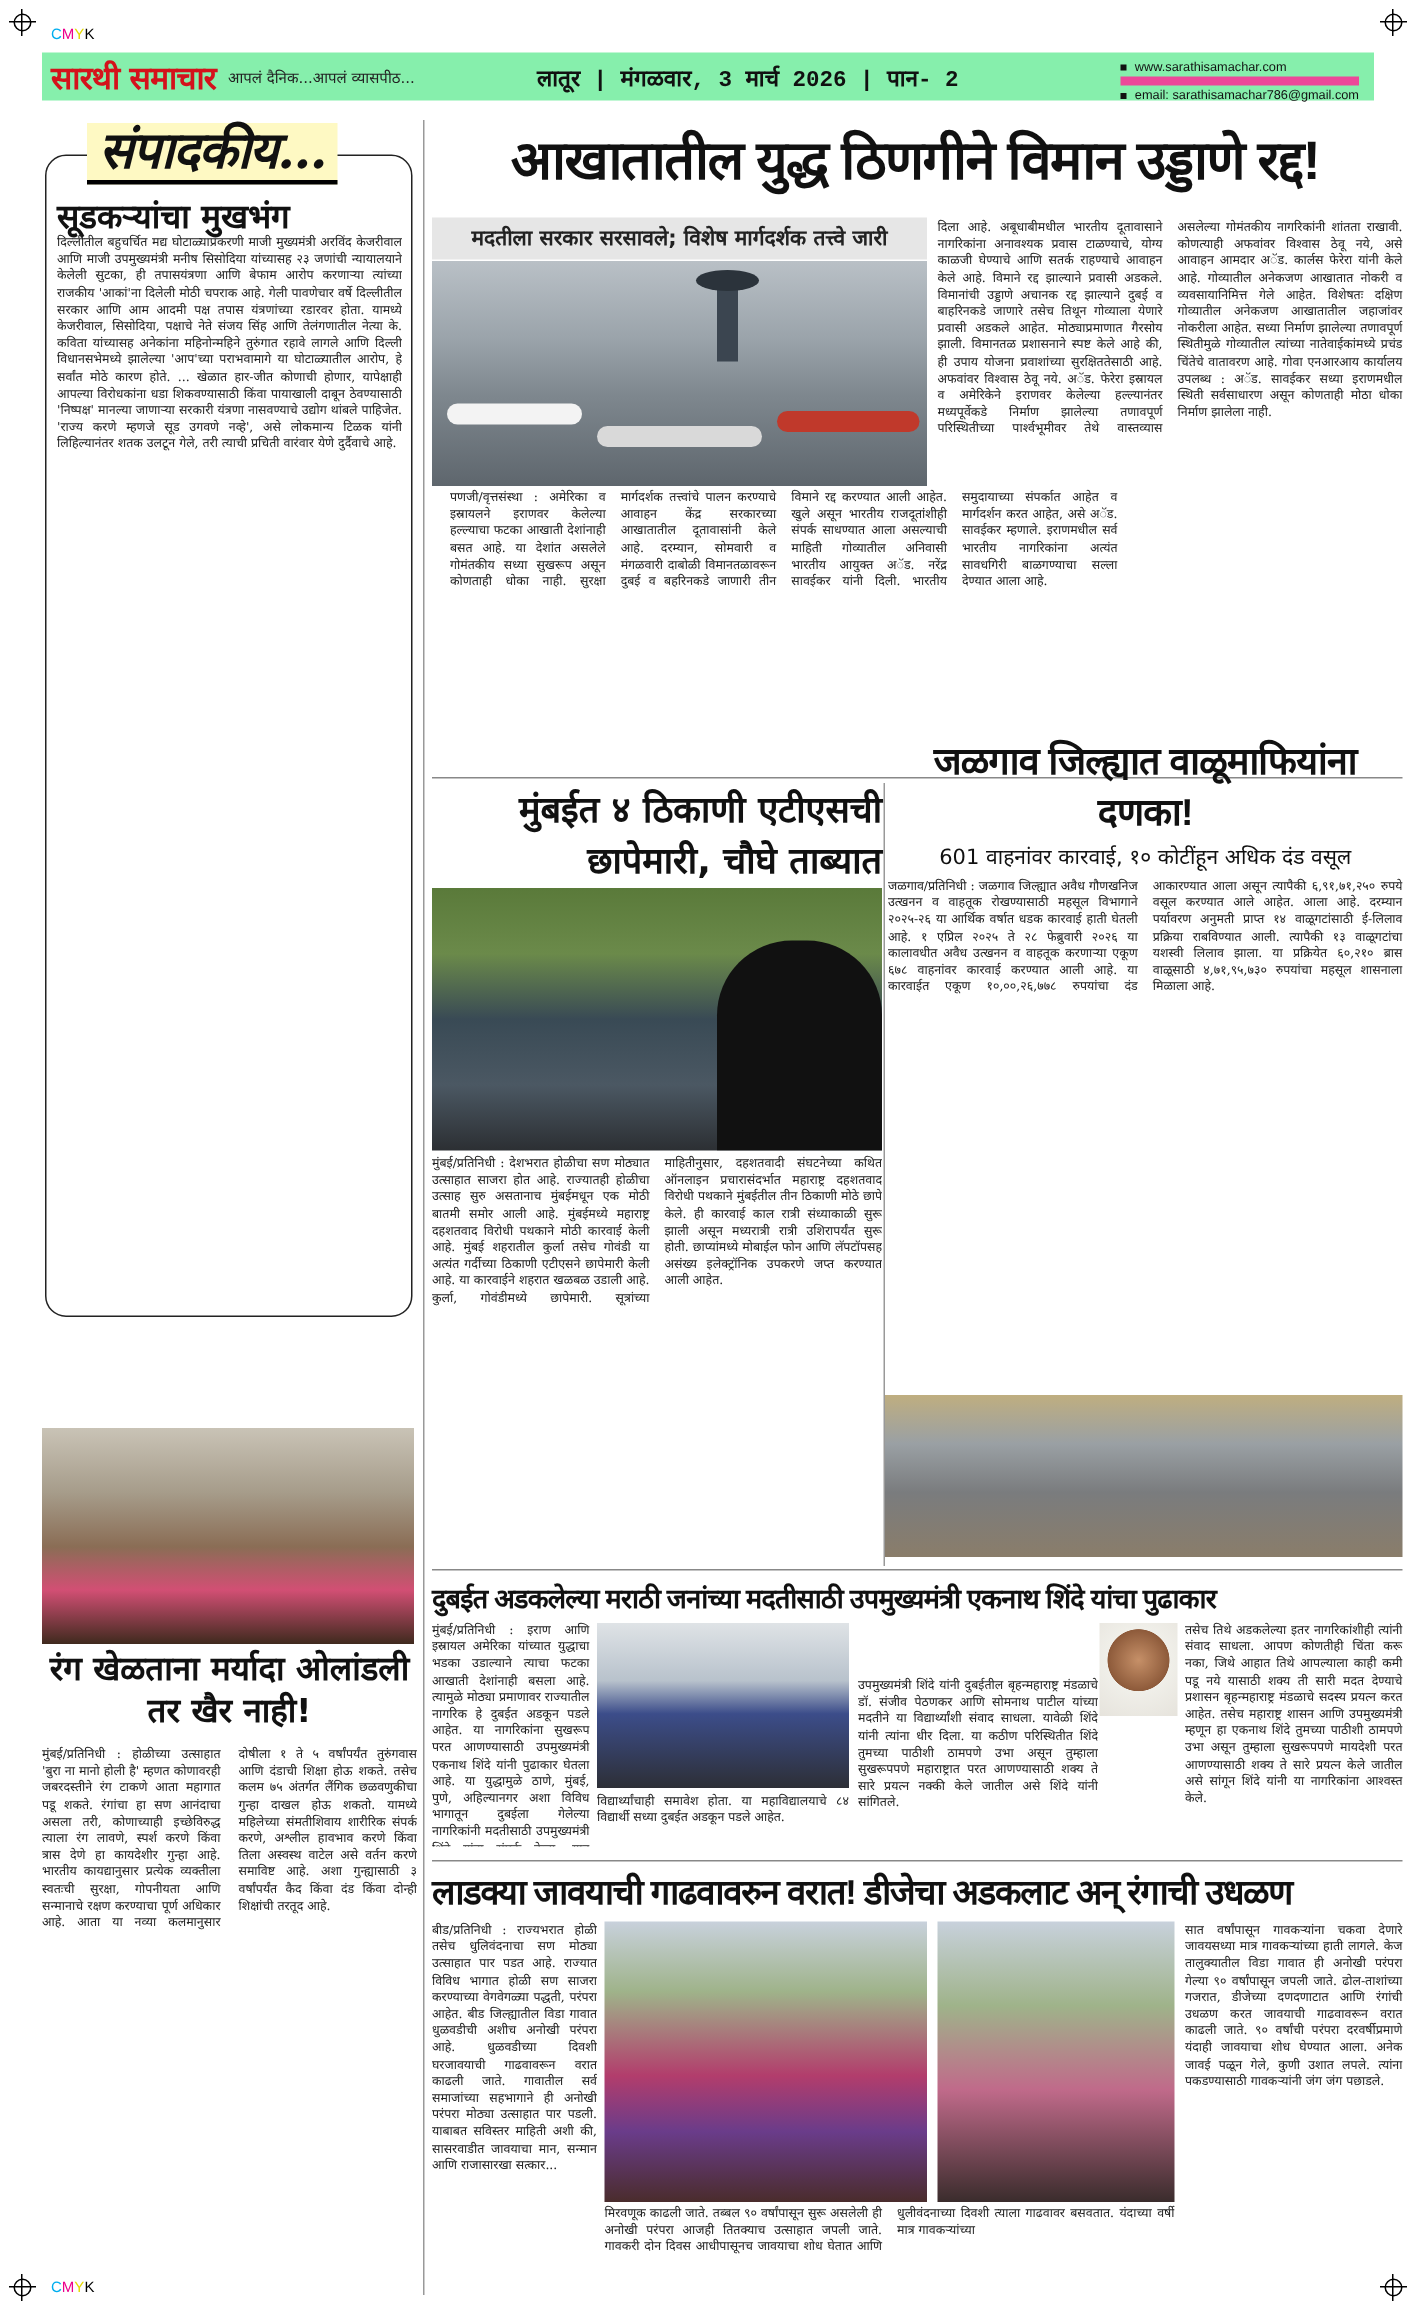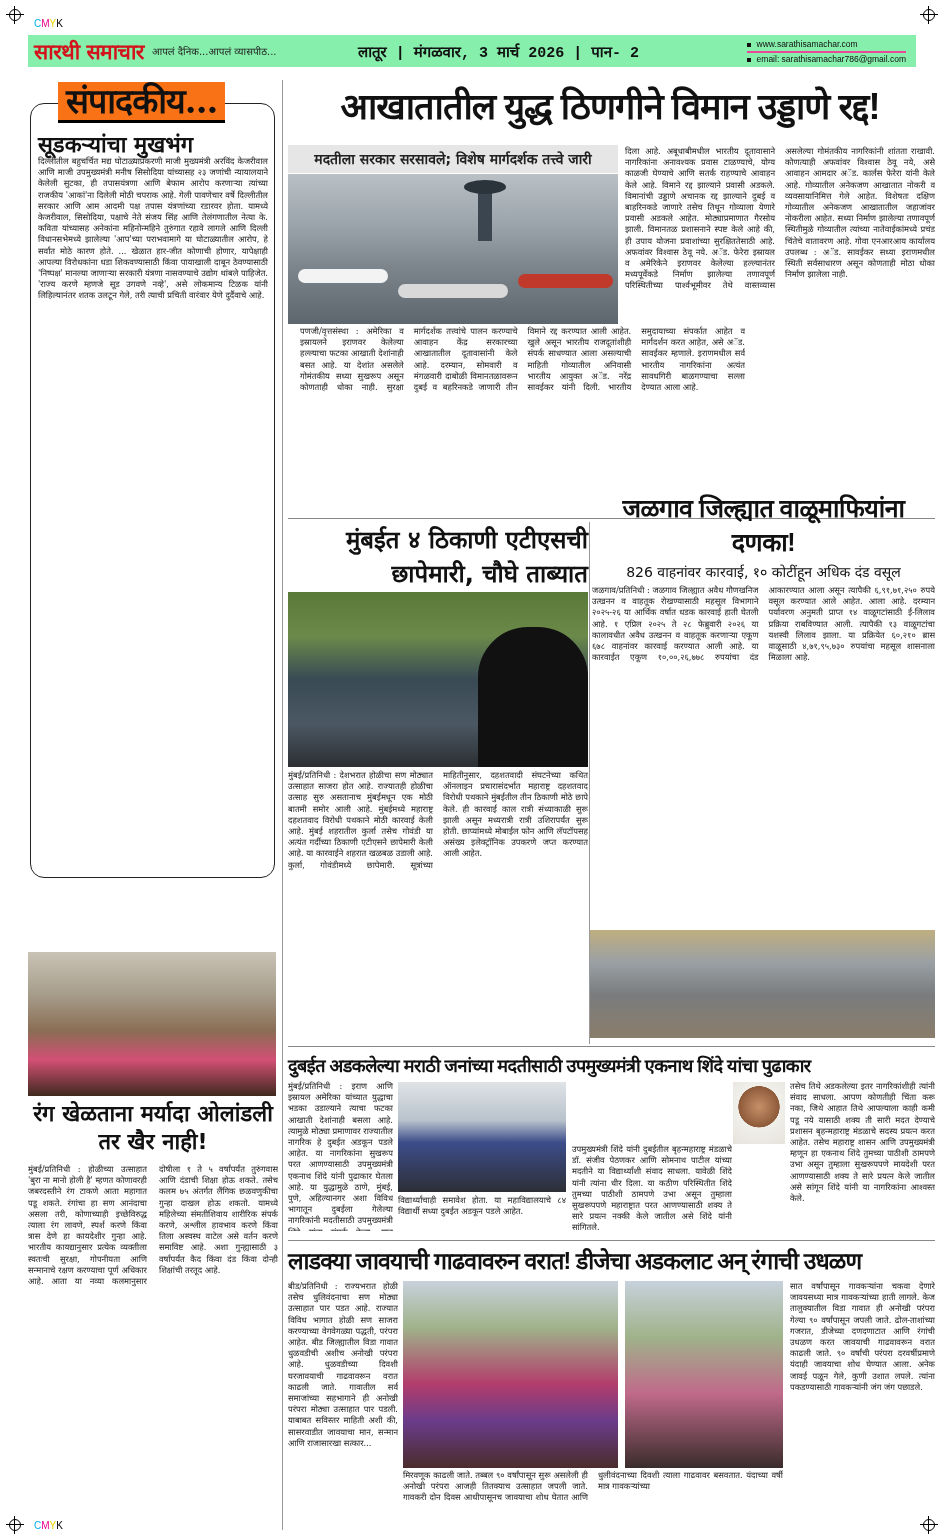--- a/index.html
+++ b/index.html
@@ -8,24 +8,24 @@
 .reg:before{content:"";position:absolute;left:8px;top:0;width:1px;height:18px;background:#000}
 .reg:after{content:"";position:absolute;left:0;top:8px;width:18px;height:1px;background:#000}
 .reg span{position:absolute;left:3px;top:3px;width:12px;height:12px;border:1px solid #000;border-radius:50%}
 .cmyk{position:absolute;font-size:10px;font-family:"Liberation Sans",sans-serif;letter-spacing:0}
 .cmyk .c{color:#00aeef}.cmyk .m{color:#ec008c}.cmyk .y{color:#e6d800}.cmyk .k{color:#000}
 .masthead{position:absolute;left:28px;top:35px;width:888px;height:32px;background:#86efac;display:flex;align-items:center}
 .brand{font-family:"DejaVu Sans",sans-serif;font-weight:bold;font-size:21px;color:#d4121b;padding-left:6px;letter-spacing:-0.5px}
 .tagline{font-size:10px;margin-left:8px;color:#222}
 .dateline{position:absolute;left:330px;font-size:15px;font-weight:bold;color:#111;font-family:Liberation Mono, monospace}
 .contact{position:absolute;right:10px;top:3px;font-size:8.5px;font-family:"Liberation Sans",sans-serif;line-height:13px}
-.contact div:first-child{border-bottom:2px solid #ec4899}
+.contact div:first-child{border-bottom:6px solid #ec4899}
 .contact .dot{display:inline-block;width:4px;height:4px;background:#111;margin-right:6px;vertical-align:middle}
 .edit-box{position:absolute;left:30px;top:103px;width:245px;height:775px;border:1.5px solid #222;border-radius:14px}
-.edit-title{position:absolute;left:58px;top:82px;background:#f97316;padding:0 8px;font-family:"DejaVu Serif",serif;font-size:34px;font-weight:bold;letter-spacing:-1px;border-bottom:3px solid #000;line-height:38px}
+.edit-title{position:absolute;left:58px;top:82px;background:#fef9c3;padding:0 8px;font-family:"DejaVu Serif",serif;font-style:italic;font-size:34px;font-weight:bold;letter-spacing:-1px;border-bottom:3px solid #000;line-height:38px}
 .edit-head{position:absolute;left:38px;top:128px;font-size:22px;font-weight:bold}
 .coltext{font-family:"DejaVu Serif",serif;font-size:8.3px;line-height:11.2px;text-align:justify;color:#222}
 .edit-body{position:absolute;left:38px;top:156px;width:230px;height:715px;overflow:hidden}
 .photo{position:absolute;overflow:hidden}
 .holi-photo{left:28px;top:952px;width:248px;height:144px;background:linear-gradient(180deg,#c9c3b6 0%,#a69c8a 30%,#8a6d55 55%,#d24f74 75%,#3f2a1e 100%)}
 .rang-head{position:absolute;left:28px;top:1100px;width:250px;text-align:center;font-size:22px;font-weight:bold;line-height:28px}
 .rang-body{position:absolute;left:28px;top:1164px;width:250px;height:370px;column-count:2;column-gap:12px;overflow:hidden}
 .vdiv{position:absolute;width:1px;background:#999}
 .main-head{position:absolute;left:285px;top:82px;width:650px;font-size:36px;font-weight:bold;letter-spacing:-1px;font-family:"Liberation Sans",sans-serif;line-height:50px;text-align:center}
 .subband{position:absolute;left:288px;top:145px;width:330px;height:28px;background:#e6e6e6;font-size:14px;text-align:center;line-height:28px;font-weight:bold;color:#222}
@@ -40,21 +40,21 @@
 .ats-photo{left:288px;top:592px;width:300px;height:175px;background:linear-gradient(180deg,#5a7a3a 0%,#6b8a4a 25%,#394a55 50%,#4b5863 75%,#2c2f33 100%)}
 .ats-body{position:absolute;left:288px;top:770px;width:300px;height:275px;column-count:2;column-gap:10px;overflow:hidden}
 .jal-head{position:absolute;left:592px;top:491px;width:343px;text-align:center;font-size:25px;font-weight:bold;font-family:"Liberation Sans",sans-serif;line-height:34px;letter-spacing:-0.5px}
 .jal-sub{position:absolute;left:592px;top:562px;width:343px;text-align:center;font-size:14px;line-height:20px}
 .jal-body{position:absolute;left:592px;top:585px;width:343px;height:345px;column-count:2;column-gap:10px;overflow:hidden}
 .jal-photo{left:590px;top:930px;width:345px;height:108px;background:linear-gradient(180deg,#bfae80 0%,#9aa0a4 30%,#7a7c7e 60%,#8a7d6a 100%)}
 .dub-head{position:absolute;left:288px;top:1050px;width:645px;font-size:18px;font-weight:bold;font-family:"Liberation Sans",sans-serif;line-height:32px;letter-spacing:-0.5px}
 .dub-col1{position:absolute;left:288px;top:1081px;width:105px;height:150px;overflow:hidden}
 .dub-photo{left:398px;top:1082px;width:168px;height:110px;background:linear-gradient(180deg,#dfe3e6 0%,#b8c2cc 35%,#3c4d8a 55%,#2d2f36 100%)}
 .dub-cap{position:absolute;left:398px;top:1195px;width:168px;height:36px;overflow:hidden}
-.dub-col3{position:absolute;left:572px;top:1144px;width:160px;height:150px;overflow:hidden}
+.dub-col3{position:absolute;left:572px;top:1118px;width:160px;height:150px;overflow:hidden}
 .shinde{left:733px;top:1082px;width:52px;height:62px;background:radial-gradient(circle at 50% 40%,#c69068 0%,#8d5a3a 45%,#f0efe9 46%,#e6e3dc 100%)}
 .dub-col4{position:absolute;left:790px;top:1081px;width:145px;height:150px;overflow:hidden}
 .lad-head{position:absolute;left:288px;top:1243px;width:647px;font-size:23px;font-weight:bold;font-family:"Liberation Sans",sans-serif;line-height:36px;letter-spacing:-0.8px}
 .lad-col1{position:absolute;left:288px;top:1281px;width:110px;height:250px;overflow:hidden}
 .lad-photo{left:403px;top:1281px;width:215px;height:187px;background:linear-gradient(180deg,#c8d1dc 0%,#9fb38a 25%,#b23d6c 55%,#6a3c8a 75%,#4a2c2c 100%)}
 .lad-bot{position:absolute;left:403px;top:1470px;width:380px;height:62px;column-count:2;column-gap:10px;overflow:hidden}
 .lad-photo2{left:625px;top:1281px;width:158px;height:187px;background:linear-gradient(180deg,#c8d1dc 0%,#9fb38a 30%,#c06a8a 60%,#3a2c2c 100%)}
 .lad-col4{position:absolute;left:790px;top:1281px;width:145px;height:250px;overflow:hidden}
 </style>
 </head>
@@ -111,21 +111,21 @@
 
 <div class="ats-head">मुंबईत ४ ठिकाणी एटीएसची छापेमारी, चौघे ताब्यात</div>
 <div class="photo ats-photo">
   <div style="position:absolute;right:0;top:35px;width:110px;height:140px;background:#111;border-radius:50px 50px 0 0"></div>
 </div>
 <div class="ats-body coltext">मुंबई/प्रतिनिधी : देशभरात होळीचा सण मोठ्यात उत्साहात साजरा होत आहे. राज्यातही होळीचा उत्साह सुरु असतानाच मुंबईमधून एक मोठी बातमी समोर आली आहे. मुंबईमध्ये महाराष्ट्र दहशतवाद विरोधी पथकाने मोठी कारवाई केली आहे. मुंबई शहरातील कुर्ला तसेच गोवंडी या अत्यंत गर्दीच्या ठिकाणी एटीएसने छापेमारी केली आहे. या कारवाईने शहरात खळबळ उडाली आहे. कुर्ला, गोवंडीमध्ये छापेमारी. सूत्रांच्या माहितीनुसार, दहशतवादी संघटनेच्या कथित ऑनलाइन प्रचारासंदर्भात महाराष्ट्र दहशतवाद विरोधी पथकाने मुंबईतील तीन ठिकाणी मोठे छापे केले. ही कारवाई काल रात्री संध्याकाळी सुरू झाली असून मध्यरात्री रात्री उशिरापर्यंत सुरू होती. छाप्यांमध्ये मोबाईल फोन आणि लॅपटॉपसह असंख्य इलेक्ट्रॉनिक उपकरणे जप्त करण्यात आली आहेत.</div>
 
 <div class="vdiv" style="left:589px;top:522px;height:522px"></div>
 
 <div class="jal-head">जळगाव जिल्ह्यात वाळूमाफियांना दणका!</div>
-<div class="jal-sub">826 वाहनांवर कारवाई, १० कोटींहून अधिक दंड वसूल</div>
+<div class="jal-sub">601 वाहनांवर कारवाई, १० कोटींहून अधिक दंड वसूल</div>
 <div class="jal-body coltext">जळगाव/प्रतिनिधी : जळगाव जिल्ह्यात अवैध गौणखनिज उत्खनन व वाहतूक रोखण्यासाठी महसूल विभागाने २०२५-२६ या आर्थिक वर्षात धडक कारवाई हाती घेतली आहे. १ एप्रिल २०२५ ते २८ फेब्रुवारी २०२६ या कालावधीत अवैध उत्खनन व वाहतूक करणाऱ्या एकूण ६७८ वाहनांवर कारवाई करण्यात आली आहे. या कारवाईत एकूण १०,००,२६,७७८ रुपयांचा दंड आकारण्यात आला असून त्यापैकी ६,९१,७१,२५० रुपये वसूल करण्यात आले आहेत. आला आहे. दरम्यान पर्यावरण अनुमती प्राप्त १४ वाळूगटांसाठी ई-लिलाव प्रक्रिया राबविण्यात आली. त्यापैकी १३ वाळूगटांचा यशस्वी लिलाव झाला. या प्रक्रियेत ६०,२१० ब्रास वाळूसाठी ४,७१,९५,७३० रुपयांचा महसूल शासनाला मिळाला आहे.</div>
 <div class="photo jal-photo"></div>
 
 <div class="hr" style="left:288px;top:1046px;width:647px"></div>
 
 <div class="dub-head">दुबईत अडकलेल्या मराठी जनांच्या मदतीसाठी उपमुख्यमंत्री एकनाथ शिंदे यांचा पुढाकार</div>
 <div class="dub-col1 coltext">मुंबई/प्रतिनिधी : इराण आणि इस्रायल अमेरिका यांच्यात युद्धाचा भडका उडाल्याने त्याचा फटका आखाती देशांनाही बसला आहे. त्यामुळे मोठ्या प्रमाणावर राज्यातील नागरिक हे दुबईत अडकून पडले आहेत. या नागरिकांना सुखरूप परत आणण्यासाठी उपमुख्यमंत्री एकनाथ शिंदे यांनी पुढाकार घेतला आहे. या युद्धामुळे ठाणे, मुंबई, पुणे, अहिल्यानगर अशा विविध भागातून दुबईला गेलेल्या नागरिकांनी मदतीसाठी उपमुख्यमंत्री शिंदे यांना संपर्क केला. यात पुण्यातील इंदिरा स्कूल ऑफ बिझनेस स्टडीजच्या</div>
 <div class="photo dub-photo"></div>
 <div class="dub-cap coltext">विद्यार्थ्यांचाही समावेश होता. या महाविद्यालयाचे ८४ विद्यार्थी सध्या दुबईत अडकून पडले आहेत.</div>
 <div class="dub-col3 coltext">उपमुख्यमंत्री शिंदे यांनी दुबईतील बृहन्महाराष्ट्र मंडळाचे डॉ. संजीव पेठणकर आणि सोमनाथ पाटील यांच्या मदतीने या विद्यार्थ्यांशी संवाद साधला. यावेळी शिंदे यांनी त्यांना धीर दिला. या कठीण परिस्थितीत शिंदे तुमच्या पाठीशी ठामपणे उभा असून तुम्हाला सुखरूपपणे महाराष्ट्रात परत आणण्यासाठी शक्य ते सारे प्रयत्न नक्की केले जातील असे शिंदे यांनी सांगितले.</div>

